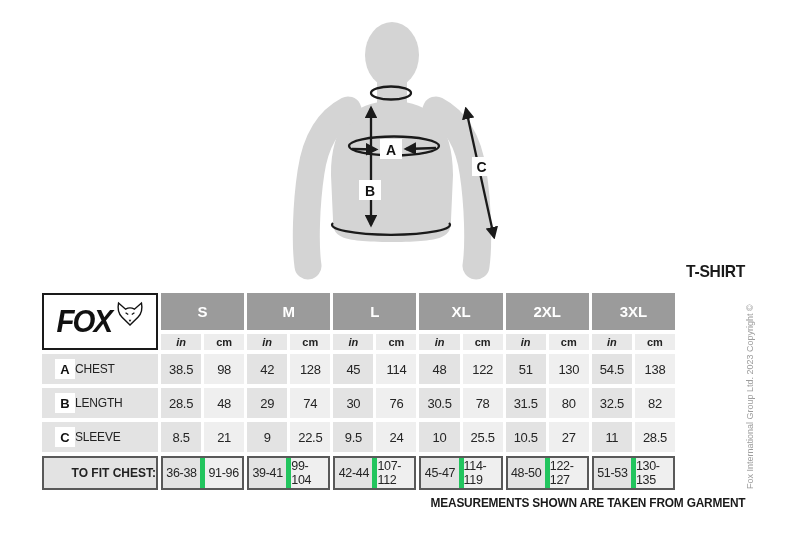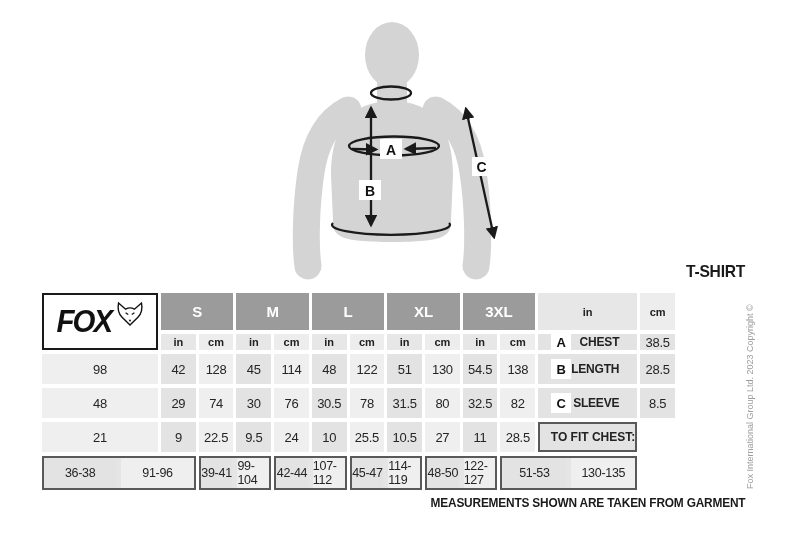--- a/index.html
+++ b/index.html
@@ -48,45 +48,45 @@
   .fox-head { margin: -14px 0 0 3px; }
   .size-h {
     grid-column: span 2; background: #9b9b9b; color: #fff;
     display: flex; align-items: center; justify-content: center;
     font-size: 15px; font-weight: bold;
   }
   .unit {
     display: flex; align-items: center; justify-content: center;
     font-size: 11px; font-weight: bold; color: #222;
   }
-  .unit.in { background: #e7e7e7; }
+  .unit.in { background: #e7e7e7; font-style: italic; }
   .unit.cm { background: #ededed; }
   .cell {
     display: flex; align-items: center; justify-content: center;
     font-size: 13px; color: #252525; letter-spacing: -0.3px;
   }
   .cell.in { background: #e3e3e3; }
   .cell.cm { background: #efefef; }
   .rowlabel { background: #e3e3e3; display: flex; align-items: center; }
   .letterbox {
     width: 20px; height: 20px; background: #fff; margin-left: 13px;
     display: flex; align-items: center; justify-content: center;
     font-size: 13px; font-weight: bold; color: #111; flex: 0 0 auto;
   }
   .lbl {
-    flex: 1; text-align: right; padding-right: 18px;
-    font-size: 12px; font-weight: bold; color: #222; letter-spacing: -0.2px;
+    flex: 1; padding-right: 18px;
+    font-size: 12px; font-weight: normal; color: #222; letter-spacing: -0.2px;
   }
   .tofit-label {
     border: 2px solid #595959; background: #e3e3e3;
     display: flex; align-items: center; justify-content: flex-end;
     font-size: 12px; font-weight: bold; color: #222;
   }
   .tofit-pair {
-    grid-column: span 2; border: 2px solid #595959; background: #e5e5e5;
+    grid-column: span 2; border: 2px solid #595959; background: #22c55e;
     display: grid; grid-template-columns: 1fr 1fr; gap: 5px;
   }
   .cell.tf { font-size: 12.5px; }
 </style>
 </head>
 <body>
 
 <div class="page">
 
   <svg class="diagram-svg" width="230" height="288" viewBox="288 2 230 288">
@@ -134,20 +134,21 @@
         <path d="M4,2 L12,9 Q17,6 22,9 L30,2 Q32,12 26,18 Q21,23 17,27 Q13,23 8,18 Q2,12 4,2 Z" fill="none" stroke="#111" stroke-width="1.6"></path>
         <path d="M12,13 l3,2 M22,13 l-3,2" stroke="#111" stroke-width="1.4" fill="none"></path>
         <path d="M15.5,21 L18.5,21 L17,23.5 Z" fill="#111"></path>
       </svg>
     </div>
 
   <div class="size-h">S</div>
       <div class="size-h">M</div>
       <div class="size-h">L</div>
       <div class="size-h">XL</div>
+      <div class="size-h">2XL</div>
       <div class="size-h">3XL</div>
       <div class="unit in">in</div>
       <div class="unit cm">cm</div>
       <div class="unit in">in</div>
       <div class="unit cm">cm</div>
       <div class="unit in">in</div>
       <div class="unit cm">cm</div>
       <div class="unit in">in</div>
       <div class="unit cm">cm</div>
       <div class="unit in">in</div>

